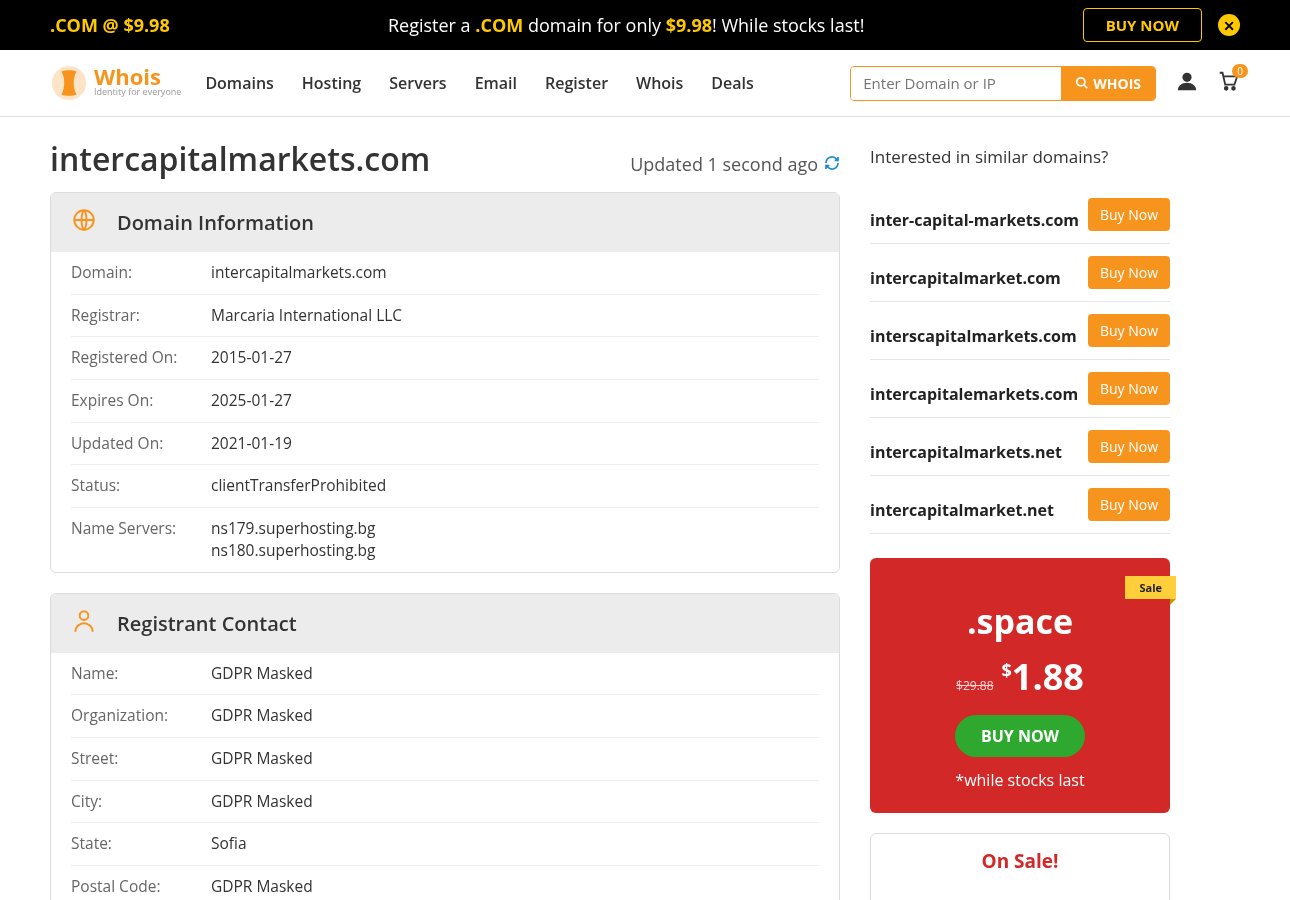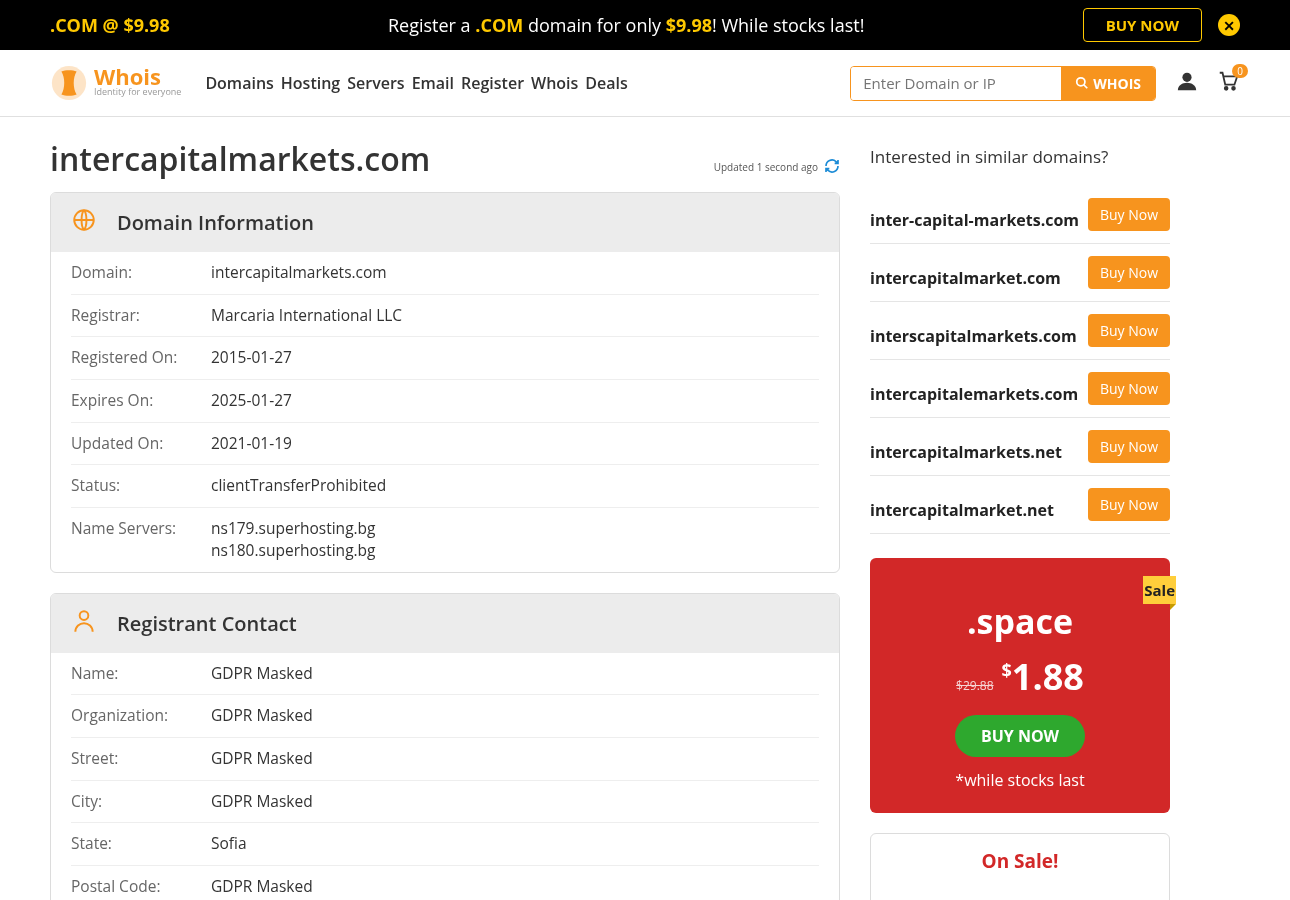--- a/index.html
+++ b/index.html
@@ -10,50 +10,50 @@
 .promo-center .white{color:#fff}
 .promo-center .yellow{color:#ffc900;font-weight:700}
 .promo-buy{border:1px solid #ffc900;color:#ffc900;background:transparent;font-weight:700;padding:6px 22px;border-radius:4px;font-size:15px;cursor:pointer}
 .promo-close{width:22px;height:22px;border-radius:50%;background:#ffc900;color:#000;display:inline-flex;align-items:center;justify-content:center;font-size:14px;font-weight:700;margin-left:16px;cursor:pointer}
 .header{display:flex;align-items:center;padding:14px 50px;border-bottom:1px solid #e0e0e0}
 .logo{display:flex;align-items:center;margin-right:24px}
 .logo svg{width:38px;height:38px}
 .logo-text{display:flex;flex-direction:column;margin-left:6px}
 .logo-text .w{color:#f7941e;font-size:22px;font-weight:700;line-height:.8}
 .logo-text .t{color:#999;font-size:9px}
-.nav{display:flex;gap:7px}
+.nav{display:flex;gap:28px}
 .nav a{color:#333;text-decoration:none;font-size:16px;font-weight:600;cursor:pointer}
 .spacer{flex:1}
 .search-wrap{display:flex;border:1px solid #f7941e;border-radius:4px;overflow:hidden;height:35px}
 .search-wrap input{border:none;padding:0 12px;width:210px;font-size:15px;outline:none;color:#666}
 .search-wrap button{background:#f7941e;border:none;color:#fff;font-weight:700;padding:0 14px;display:flex;align-items:center;gap:4px;cursor:pointer;font-size:14px}
 .icon-user{margin-left:20px;cursor:pointer}
 .icon-cart{margin-left:18px;position:relative;cursor:pointer}
 .cart-badge{position:absolute;top:-6px;right:-8px;background:#f7941e;color:#fff;font-size:10px;border-radius:8px;padding:0 5px;line-height:14px}
 .content{display:flex;padding:20px 50px;gap:30px}
 .main{width:790px}
 .side{width:300px}
 .title-row{display:flex;align-items:baseline;margin-bottom:12px}
 .title-row h1{font-size:32px;color:#333;font-weight:600;word-break:break-all}
-.updated{margin-left:auto;color:#555;font-size:10px;display:flex;align-items:center;gap:6px}
+.updated{margin-left:auto;color:#555;font-size:18px;display:flex;align-items:center;gap:6px}
 .refresh-icon svg{width:16px;height:16px}
 .card{border:1px solid #dcdcdc;border-radius:6px;margin-bottom:20px;overflow:hidden}
 .card-head{background:#ececec;padding:14px 20px;display:flex;align-items:center;gap:20px}
 .card-head h2{font-size:20px;font-weight:600;color:#333}
 .head-icon svg{width:26px;height:26px}
 .row{display:flex;padding:10px 0;margin:0 20px;border-bottom:1px solid #eee;font-size:15.5px;line-height:1.4}
 .row:last-child{border-bottom:none}
 .row .label{width:140px;color:#666}
 .row .value{flex:1;color:#333}
 .side-title{font-size:17px;color:#333;margin:8px 0 18px 0}
 .sim-row{display:flex;align-items:flex-end;justify-content:space-between;padding:12px 0;border-bottom:1px solid #e5e5e5;font-size:16px}
 .sim-row .domain{font-weight:700;color:#222}
 .buy-btn{background:#f7941e;color:#fff;border:none;padding:7px 12px;border-radius:4px;font-size:14px;cursor:pointer}
 .sale-card{background:#d22828;border-radius:6px;text-align:center;color:#fff;position:relative;margin-top:24px;padding:40px 20px 22px}
-.sale-tag{position:absolute;top:18px;right:-6px;background:#ffce3b;color:#222;font-weight:700;padding:4px 1px;font-size:15px}
+.sale-tag{position:absolute;top:18px;right:-6px;background:#ffce3b;color:#222;font-weight:700;padding:4px 14px;font-size:11px}
 .sale-tag::after{content:"";position:absolute;right:0;bottom:-6px;border-left:6px solid #c79b00;border-bottom:6px solid transparent}
 .sale-domain{font-size:34px;font-weight:700;margin-bottom:8px}
 .sale-price{display:flex;align-items:baseline;justify-content:center;gap:8px;margin-bottom:14px}
 .old-price{font-size:12px;text-decoration:line-through;opacity:.8}
 .new-price{font-size:36px;font-weight:700}
 .new-price sup{font-size:18px;vertical-align:super}
 .sale-buy{background:#2ea82e;color:#fff;border:none;padding:10px 26px;border-radius:28px;font-weight:700;font-size:16px;cursor:pointer}
 .sale-note{font-size:16px;margin-top:12px}
 .onsale-card{border:1px solid #dcdcdc;border-radius:6px;margin-top:20px;padding:14px 14px 20px;text-align:center}
 .onsale-title{color:#d22828;font-weight:700;font-size:19px;margin-bottom:12px}

